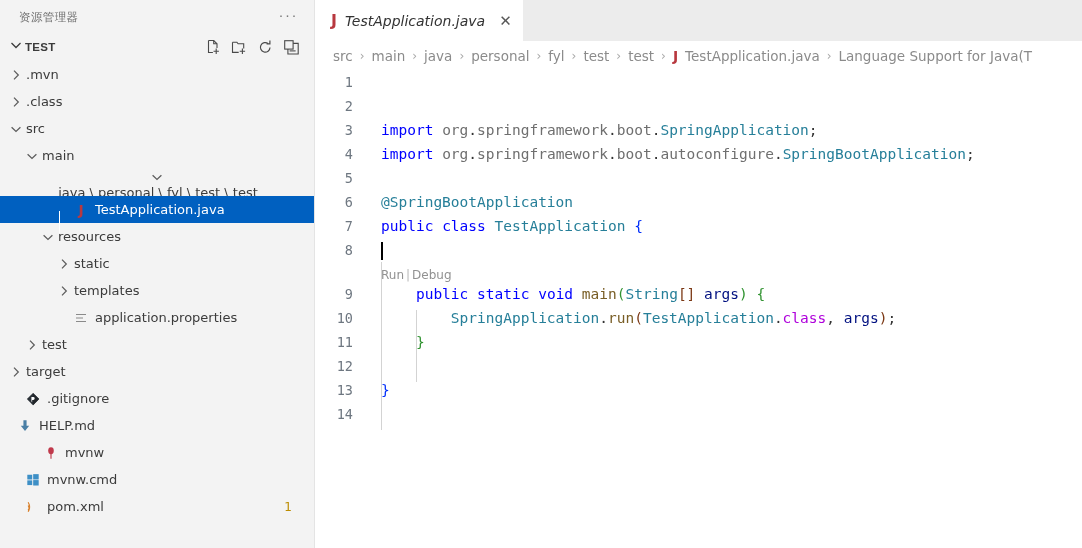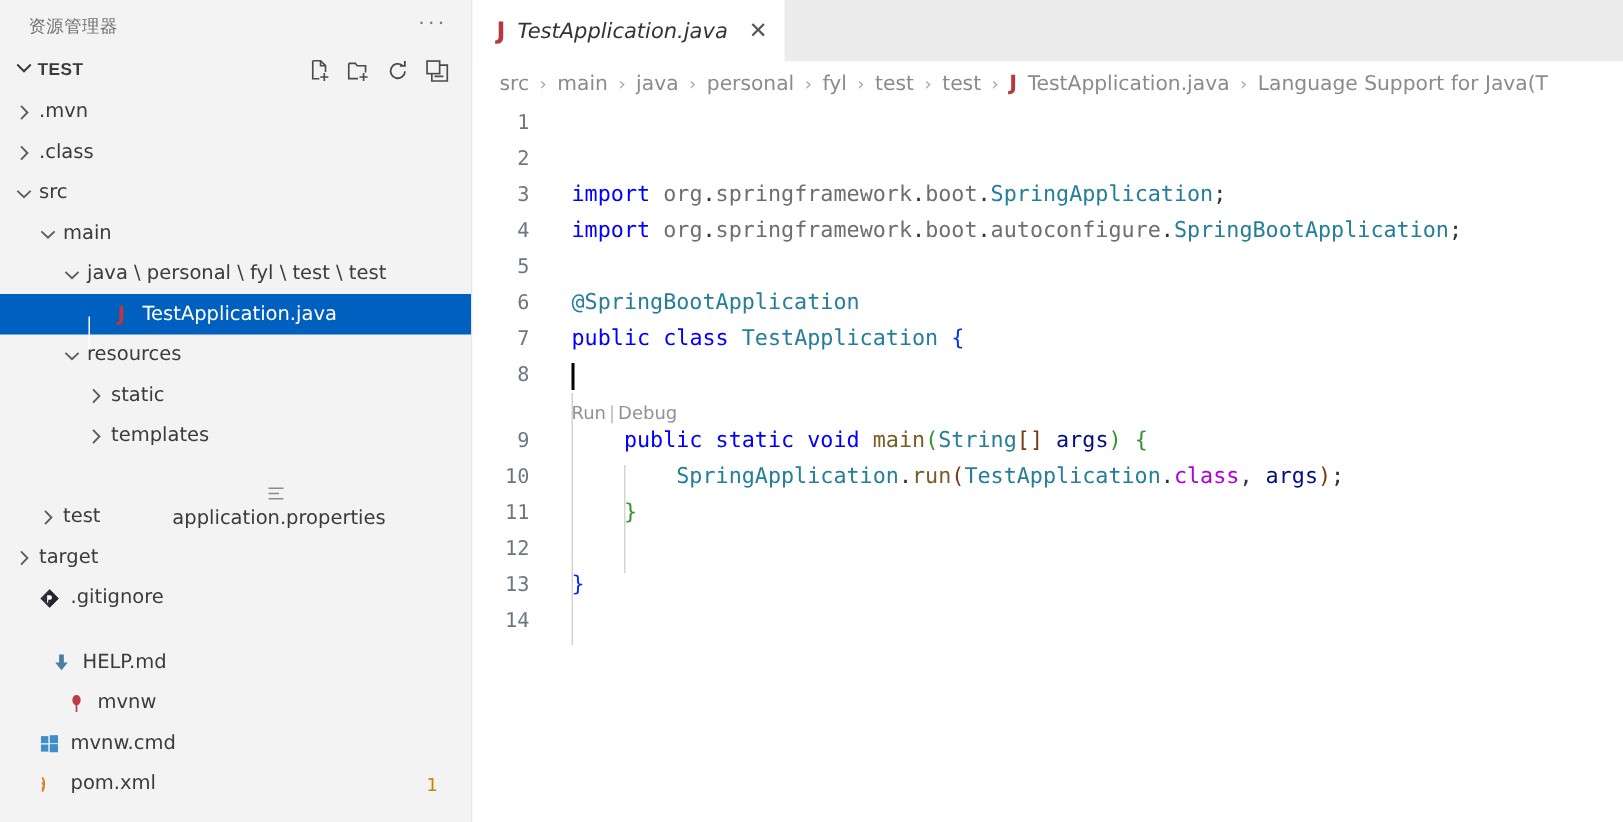--- a/index.html
+++ b/index.html
@@ -321,60 +321,60 @@
           <span class="lbl">src</span>
         </div>
         <div class="row" style="padding-left: 24px;">
           <span class="twisty">
             <svg width="16" height="16" viewBox="0 0 16 16">
               <path d="M3.6 6.2 L8 10.5 L12.4 6.2" fill="none" stroke="#5c5c5c" stroke-width="1.25"></path>
             </svg>
           </span>
           <span class="lbl">main</span>
         </div>
+        <div class="row" style=" flex-direction: column;">
+          <span class="twisty">
+            <svg width="16" height="16" viewBox="0 0 16 16">
+              <path d="M3.6 6.2 L8 10.5 L12.4 6.2" fill="none" stroke="#5c5c5c" stroke-width="1.25"></path>
+            </svg>
+          </span>
+          <span class="lbl">java \ personal \ fyl \ test \ test</span>
+        </div>
+        <div class="row selected" style="padding-left: 56px;">
+          <span class="twisty blank"></span>
+          <span class="ficon">
+            <span style="font-weight:bold;color:#B8383F;font-size:14px;font-family:'DejaVu Sans',sans-serif;">J</span>
+          </span>
+          <span class="lbl">TestApplication.java</span>
+        </div>
         <div class="row" style="padding-left: 40px;">
           <span class="twisty">
             <svg width="16" height="16" viewBox="0 0 16 16">
               <path d="M3.6 6.2 L8 10.5 L12.4 6.2" fill="none" stroke="#5c5c5c" stroke-width="1.25"></path>
             </svg>
           </span>
-          <span class="lbl">java \ personal \ fyl \ test \ test</span>
-        </div>
-        <div class="row selected" style="padding-left: 56px;">
-          <span class="twisty blank"></span>
-          <span class="ficon">
-            <span style="font-weight:bold;color:#B8383F;font-size:14px;font-family:'DejaVu Sans',sans-serif;">J</span>
-          </span>
-          <span class="lbl">TestApplication.java</span>
-        </div>
-        <div class="row" style="padding-left: 40px;">
-          <span class="twisty">
-            <svg width="16" height="16" viewBox="0 0 16 16">
-              <path d="M3.6 6.2 L8 10.5 L12.4 6.2" fill="none" stroke="#5c5c5c" stroke-width="1.25"></path>
-            </svg>
-          </span>
           <span class="lbl">resources</span>
         </div>
         <div class="row" style="padding-left: 56px;">
           <span class="twisty">
             <svg width="16" height="16" viewBox="0 0 16 16">
               <path d="M6.0 3.6 L10.3 8 L6.0 12.4" fill="none" stroke="#5c5c5c" stroke-width="1.25"></path>
             </svg>
           </span>
           <span class="lbl">static</span>
         </div>
         <div class="row" style="padding-left: 56px;">
           <span class="twisty">
             <svg width="16" height="16" viewBox="0 0 16 16">
               <path d="M6.0 3.6 L10.3 8 L6.0 12.4" fill="none" stroke="#5c5c5c" stroke-width="1.25"></path>
             </svg>
           </span>
           <span class="lbl">templates</span>
         </div>
-        <div class="row" style="padding-left: 56px; flex-direction: column;">
+        <div class="row" style="padding-left: 56px;">
           <span class="twisty blank"></span>
           <span class="ficon">
             <svg width="14" height="14" viewBox="0 0 14 14">
               <path d="M2 3.5h10M2 7h7M2 10.5h10" stroke="#8a8a8a" stroke-width="1.1"></path>
             </svg>
           </span>
           <span class="lbl">application.properties</span>
         </div>
         <div class="row" style="padding-left: 24px;">
           <span class="twisty">
@@ -396,21 +396,21 @@
           <span class="twisty blank"></span>
           <span class="ficon">
             <svg width="14" height="14" viewBox="0 0 16 16">
               <path d="M8 1 L15 8 L8 15 L1 8 Z" fill="#2b3137"></path>
               <path d="M8 1 L15 8 L8 15 Z" fill="#22262b"></path>
               <path d="M6.2 5.6 h2.0 a1.7 1.7 0 0 1 0 3.4 h-1.2 v2.2 h-0.8 z" fill="#ffffff"></path>
             </svg>
           </span>
           <span class="lbl">.gitignore</span>
         </div>
-        <div class="row" style="padding-left: 16px; margin-top: 16px;">
+        <div class="row" style="padding-left: 0;">
           <span class="twisty blank"></span>
           <span class="ficon">
             <svg width="14" height="14" viewBox="0 0 16 16">
               <path d="M6.2 1.5 h3.6 v6.2 h3.0 L8 13.6 L3.2 7.7 h3.0 z" fill="#4a7fa5"></path>
             </svg>
           </span>
           <span class="lbl">HELP.md</span>
         </div>
         <div class="row" style="padding-left: 26px; text-align: center;">
           <span class="twisty blank"></span>

